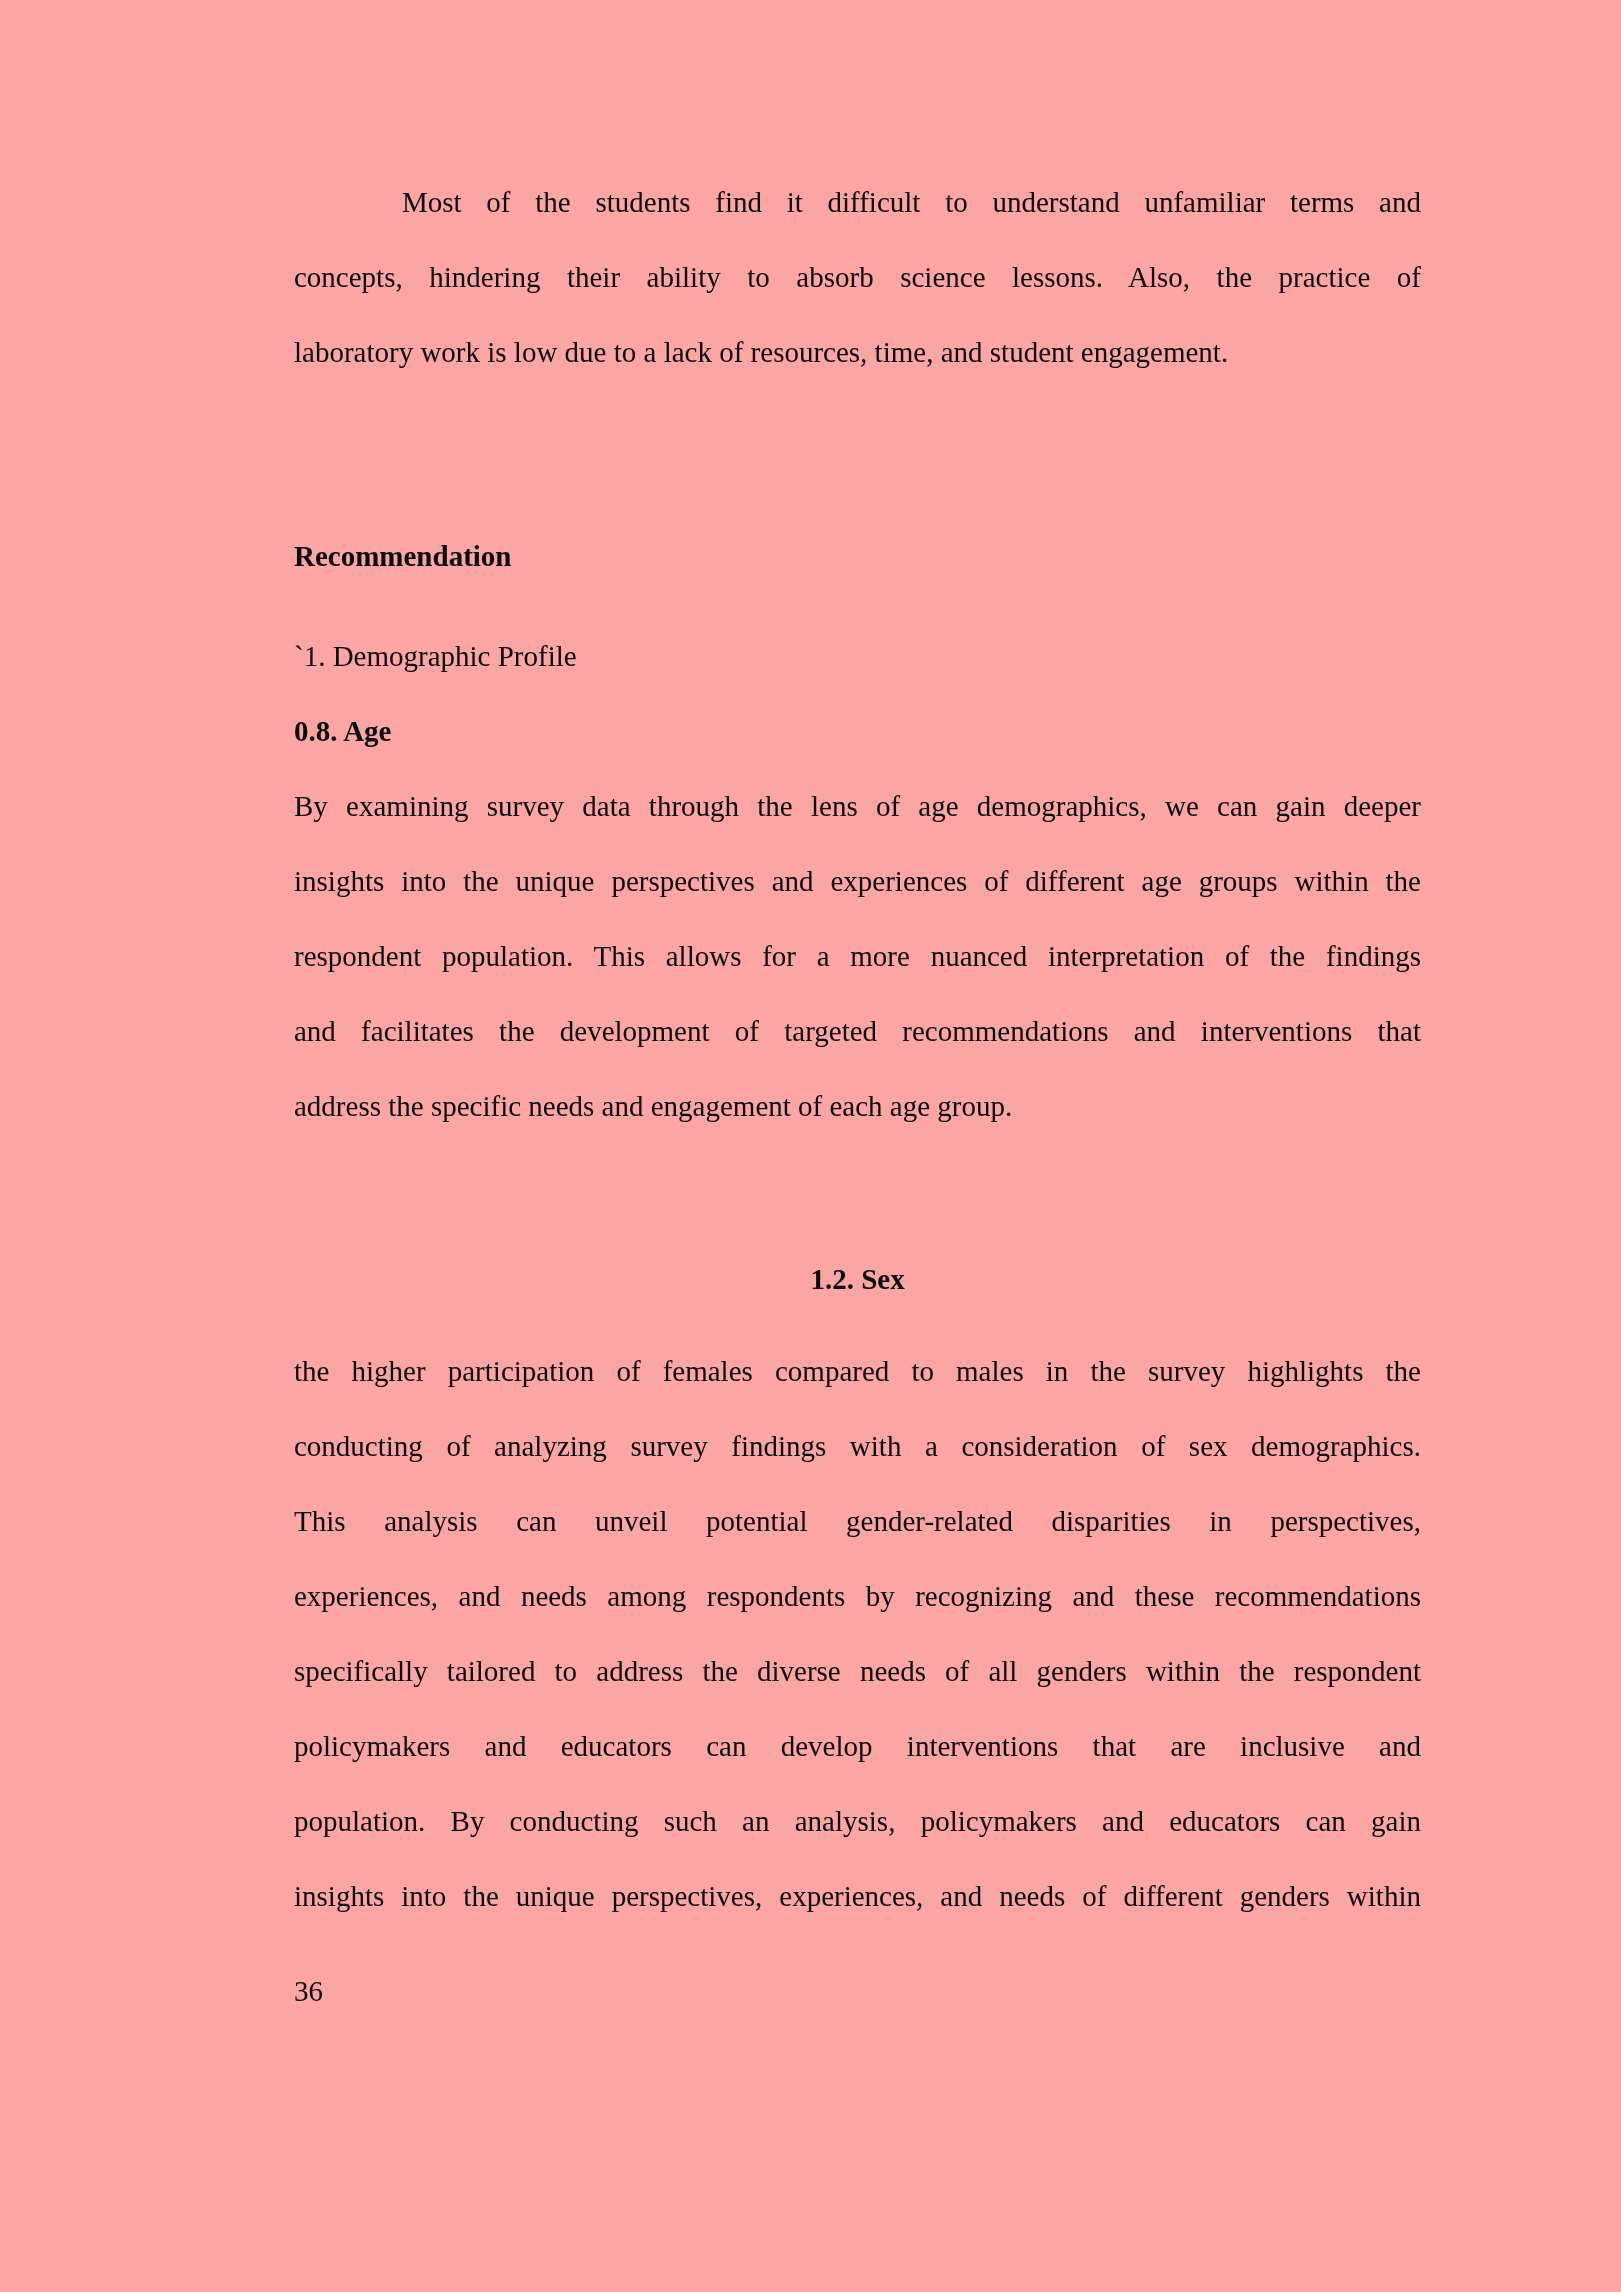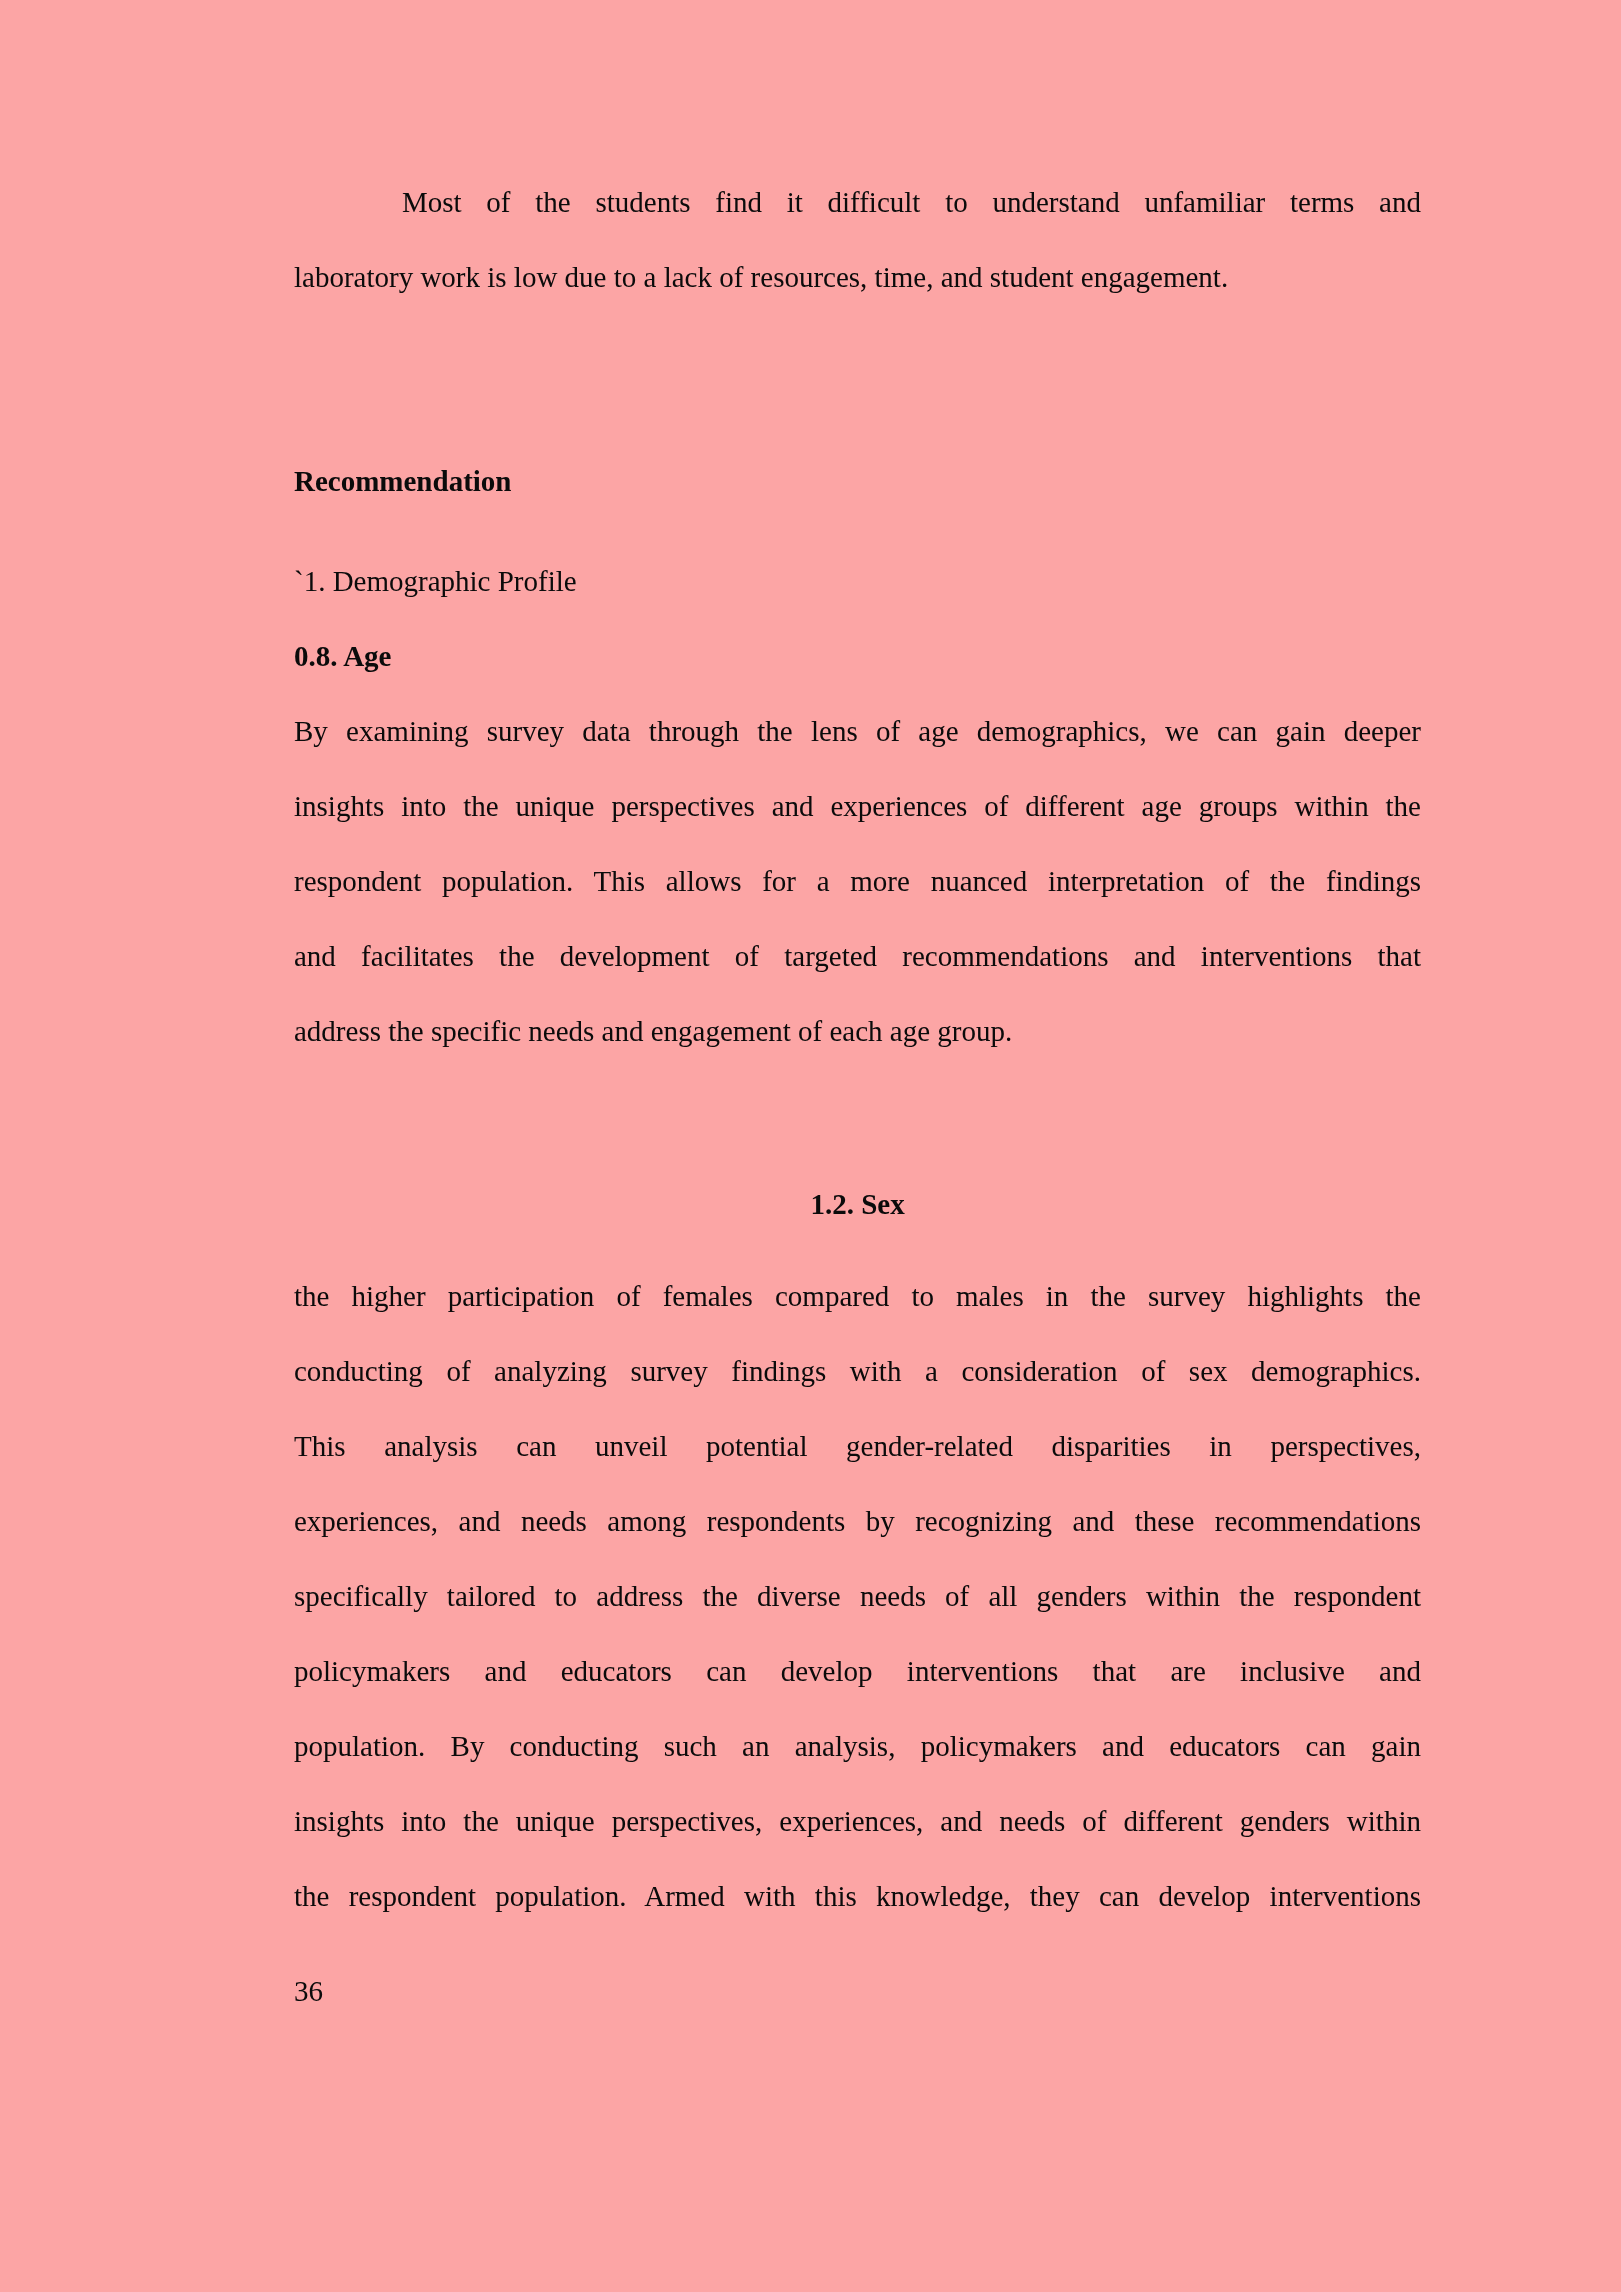--- a/index.html
+++ b/index.html
@@ -46,20 +46,21 @@
     margin-top: 19.6px;
   }
 </style>
 </head>
 <body>
 
 <div class="page">
 
   <div class="para">
     <div class="line indent">Most of the students find it difficult to understand unfamiliar terms and</div>
+    <div class="line">concepts, hindering their ability to absorb science lessons. Also, the practice of</div>
     <div class="line last">laboratory work is low due to a lack of resources, time, and student engagement.</div>
   </div>
 
   <div class="heading h-recommendation">Recommendation</div>
 
   <div class="h-demographic">`1. Demographic Profile</div>
 
   <div class="heading h-age">0.8. Age</div>
 
   <div class="para">
@@ -74,19 +75,18 @@
 
   <div class="para para-sex">
     <div class="line">the higher participation of females compared to males in the survey highlights the</div>
     <div class="line">conducting of analyzing survey findings with a consideration of sex demographics.</div>
     <div class="line">This analysis can unveil potential gender-related disparities in perspectives,</div>
     <div class="line">experiences, and needs among respondents by recognizing and these recommendations</div>
     <div class="line">specifically tailored to address the diverse needs of all genders within the respondent</div>
     <div class="line">policymakers and educators can develop interventions that are inclusive and</div>
     <div class="line">population. By conducting such an analysis, policymakers and educators can gain</div>
     <div class="line">insights into the unique perspectives, experiences, and needs of different genders within</div>
-    <div class="line">the respondent population. Armed with this knowledge, they can develop interventions</div>
   </div>
 
   <div class="page-number">36</div>
 
 </div>
 
 
 </body></html>

